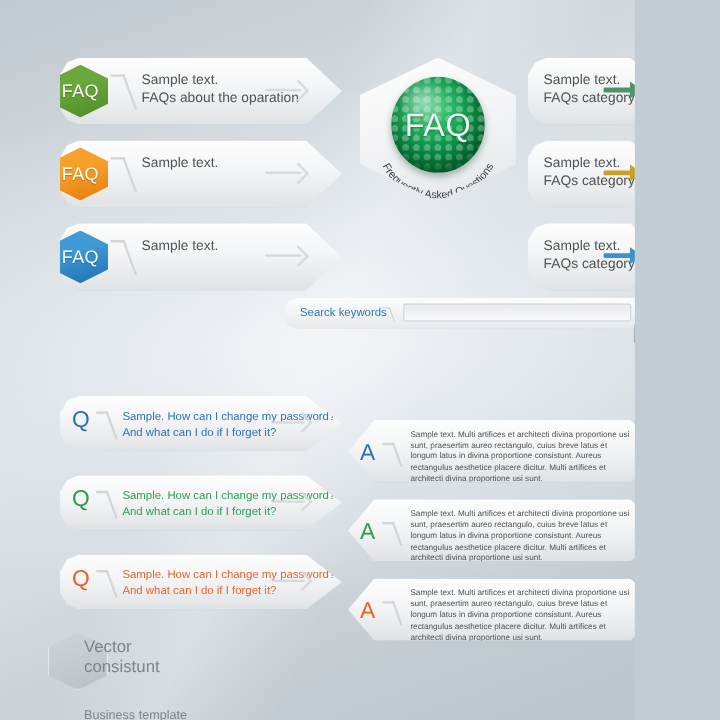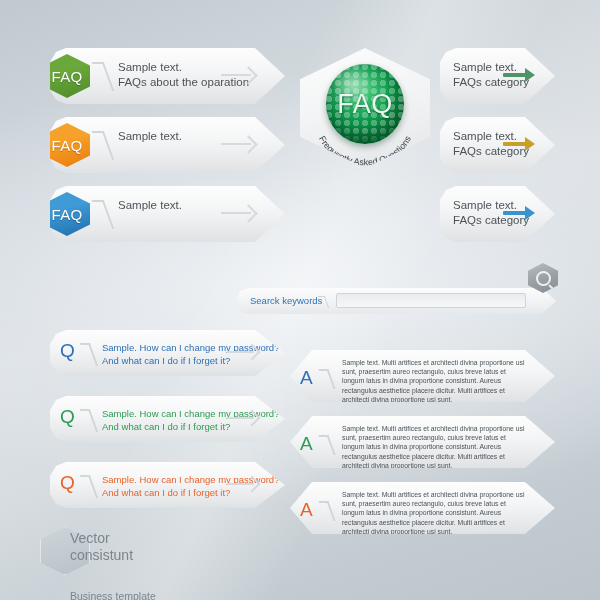--- a/index.html
+++ b/index.html
@@ -2,21 +2,21 @@
 <html><head>
 <meta charset="utf-8">
 <style>
   html,body{margin:0;padding:0;}
   body{
     width:600px;height:600px;overflow:hidden;
     font-family:"Liberation Sans", sans-serif;
     background:#c3ccd2;
   }
   #stage{
-    position:relative;width:600px;height:600px;overflow:hidden;
+    position:relative;width:529px;height:600px;overflow:hidden;
     background:
       radial-gradient(ellipse 680px 300px at 50% 48%, rgba(240,243,246,0.95) 0%, rgba(226,231,236,0.55) 42%, rgba(200,209,216,0.0) 72%),
       linear-gradient(160deg,#c0c9d0 0%, #cdd5da 18%, #dfe3e7 45%, #d6dce0 62%, #c2cbd1 85%, #bcc5cc 100%);
   }
   
   #stage:before{
     content:"";position:absolute;inset:0;
     background:linear-gradient(115deg, rgba(255,255,255,0.0) 38%, rgba(255,255,255,0.28) 50%, rgba(255,255,255,0.0) 63%);
     pointer-events:none;
   }
@@ -104,21 +104,20 @@
   #center-caption{position:absolute;left:0;top:0;width:130px;height:120px;pointer-events:none;}
   #center-caption text{font-family:"Liberation Sans",sans-serif;font-size:9px;fill:#3c4247;}
 
   
   #search-bar{
     position:absolute;left:236px;top:248px;width:320px;height:26px;
     background:linear-gradient(180deg,#fcfcfd 0%,#f2f3f5 50%,#e6e9eb 100%);
     -webkit-clip-path:polygon(0 13px,4px 3px,13px 0,calc(100% - 14px) 0,100% 13px,calc(100% - 14px) 100%,13px 100%,4px calc(100% - 3px));
     clip-path:polygon(0 13px,4px 3px,13px 0,calc(100% - 14px) 0,100% 13px,calc(100% - 14px) 100%,13px 100%,4px calc(100% - 3px));
     filter:drop-shadow(0 2px 3px rgba(80,95,108,0.35));
-    margin-top:40px;
   }
   #search-label{position:absolute;left:14px;top:7px;font-size:9.5px;color:#2f73b8;}
   #search-chev{
     position:absolute;left:84px;top:8px;width:6px;height:11px;
     border-right:1.5px solid #cfd4d8;border-top:1.5px solid #cfd4d8;transform:skewX(20deg);
   }
   #search-input{
     position:absolute;left:100px;top:5px;width:190px;height:15px;
     background:linear-gradient(180deg,#e9ecee,#f6f7f8);
     border:1px solid #cfd4d8;border-radius:2px;box-sizing:border-box;

